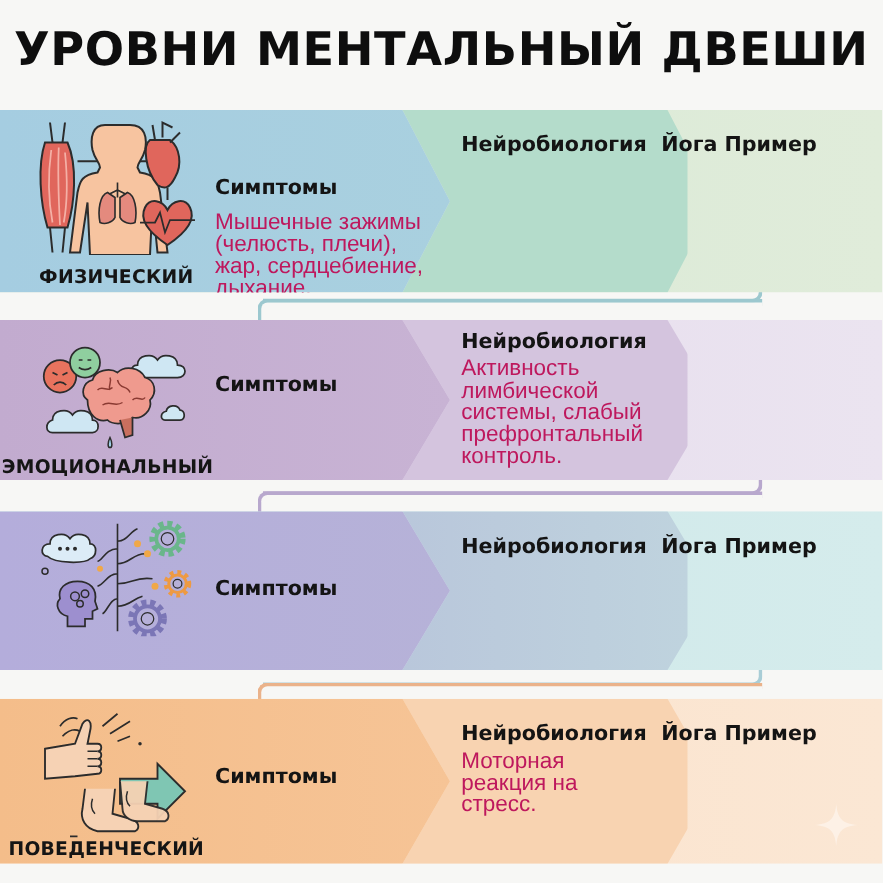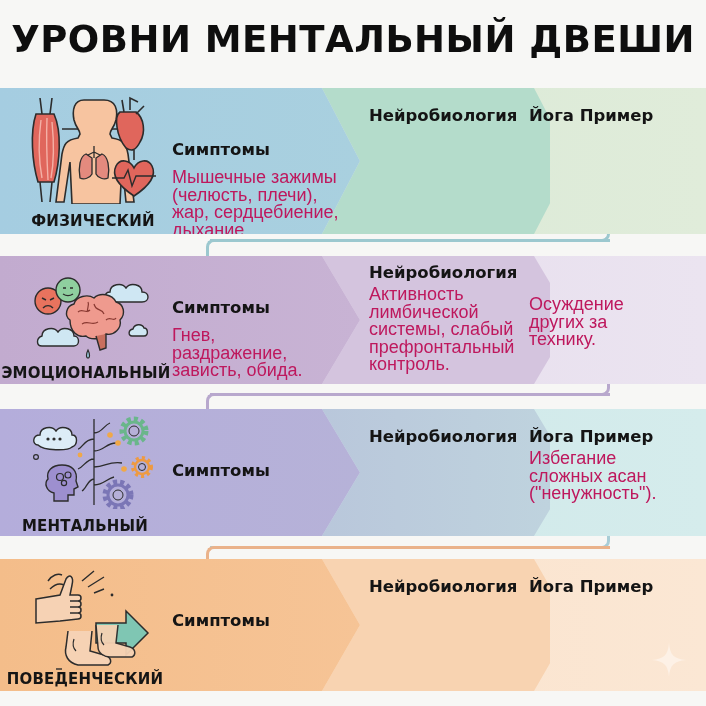--- a/index.html
+++ b/index.html
@@ -121,37 +121,29 @@
       <path d="M70 56 C74 52 78 58 82 54 M86 48 C88 56 94 52 96 58 M74 68 C80 64 84 70 90 66 M98 64 C102 60 106 66 108 62 M80 46 C82 50 78 52 80 56" stroke="#8a3a32" stroke-width="1.2" fill="none"></path>
       <path d="M88 80 L92 94 L98 92 L98 78" fill="#c96f5e" stroke="#2c2c2c" stroke-width="1.4"></path>
 
       <path d="M80 94 C78 98 78 102 80 102 C82 102 82 98 80 94 Z" fill="#9fd0e6" stroke="#2c2c2c" stroke-width="1.2"></path>
     </svg>
   </div>
   <div class="level-label" style="top:108px;left:-2px;width:176px;">ЭМОЦИОНАЛЬНЫЙ</div>
 
   <div class="col c-sym" style="top:8px;">
     <div class="col-head">Симптомы</div>
-    <div class="col-body">Гнев,
-раздражение,
-зависть, обида.</div>
   </div>
   <div class="col c-neu tight" style="top:7px;">
     <div class="col-head">Нейробиология</div>
     <div class="col-body">Активность
 лимбической
 системы, слабый
 префронтальный
 контроль.</div>
   </div>
-  <div class="col c-yoga" style="top:40px;">
-    <div class="col-body">Осуждение
-других за
-технику.</div>
-  </div>
 </div>
 
 <div class="connector" style="top:380px;left:210px;width:400px;height:16px;border-color:#b8a8cd;border-left:none;border-radius:0 0 8px 0;"></div>
 <div class="connector-top" style="top:393px;left:206px;width:404px;height:20px;border-color:#b8a8cd;border-right:none;border-radius:8px 0 0 0;"></div>
 
 <div class="band" style="top:409px;height:127px;">
   <div class="seg seg3" style="background:linear-gradient(90deg,#cbe6e8,#d5ecec);"></div>
   <div class="seg seg2" style="background:linear-gradient(90deg,#b9c7db,#bfd3de);"></div>
   <div class="seg seg1" style="background:linear-gradient(90deg,#b4addb,#b6b2d8);"></div>
 
@@ -185,33 +177,29 @@
         <circle r="7" fill="none" stroke="#ee9a42" stroke-width="2.4"></circle>
         <circle r="3.5" fill="#b6b0d8" stroke="#2c2c2c" stroke-width="1"></circle>
       </g>
       <g transform="translate(110,86)">
         <circle r="13" fill="none" stroke="#7b76b6" stroke-width="5" stroke-dasharray="4 3"></circle>
         <circle r="10" fill="none" stroke="#7b76b6" stroke-width="3"></circle>
         <circle r="5" fill="#b6b0d8" stroke="#2c2c2c" stroke-width="1"></circle>
       </g>
     </svg>
   </div>
-  <div class="level-label" style="top:108px;">МЕНТАЛЬНЫЙ</div>
 
   <div class="col c-sym tight" style="top:18px;">
     <div class="col-head">Симптомы</div>
   </div>
   <div class="col c-neu tight" style="top:18px;">
     <div class="col-head">Нейробиология</div>
   </div>
   <div class="col c-yoga tight" style="top:18px;">
     <div class="col-head">Йога Пример</div>
-    <div class="col-body">Избегание
-сложных асан
-("ненужность").</div>
   </div>
 </div>
 
 <div class="connector" style="top:533px;left:210px;width:400px;height:16px;border-color:#a9cdd6;border-left:none;border-radius:0 0 8px 0;"></div>
 <div class="connector-top" style="top:546px;left:206px;width:404px;height:16px;border-color:#eab28a;border-right:none;border-radius:8px 0 0 0;"></div>
 
 <div class="band" style="top:559px;height:132px;">
   <div class="seg seg3" style="background:linear-gradient(90deg,#fae0c8,#fbe7d4);"></div>
   <div class="seg seg2" style="background:#f8d3b1;"></div>
   <div class="seg seg1" style="background:linear-gradient(90deg,#f4bd8a,#f6c496);"></div>
@@ -233,20 +221,23 @@
       <path d="M48 108 L54 108" stroke="#2c2c2c" stroke-width="1.4"></path>
     </svg>
   </div>
   <div class="level-label" style="top:111px;left:-4px;width:178px;">ПОВЕДЕНЧЕСКИЙ</div>
 
   <div class="col c-sym tight" style="top:18px;">
     <div class="col-head">Симптомы</div>
   </div>
   <div class="col c-neu tight" style="top:18px;">
     <div class="col-head">Нейробиология</div>
+    <div class="col-body">Моторная
+реакция на
+стресс.</div>
   </div>
   <div class="col c-yoga tight" style="top:18px;">
     <div class="col-head">Йога Пример</div>
   </div>
 
   <svg class="sparkle" style="left:652px;top:84px;" width="34" height="34" viewBox="0 0 34 34">
     <path d="M17 0 C18 12 22 16 34 17 C22 18 18 22 17 34 C16 22 12 18 0 17 C12 16 16 12 17 0 Z" fill="#fdf1e6"></path>
   </svg>
 </div>
 

